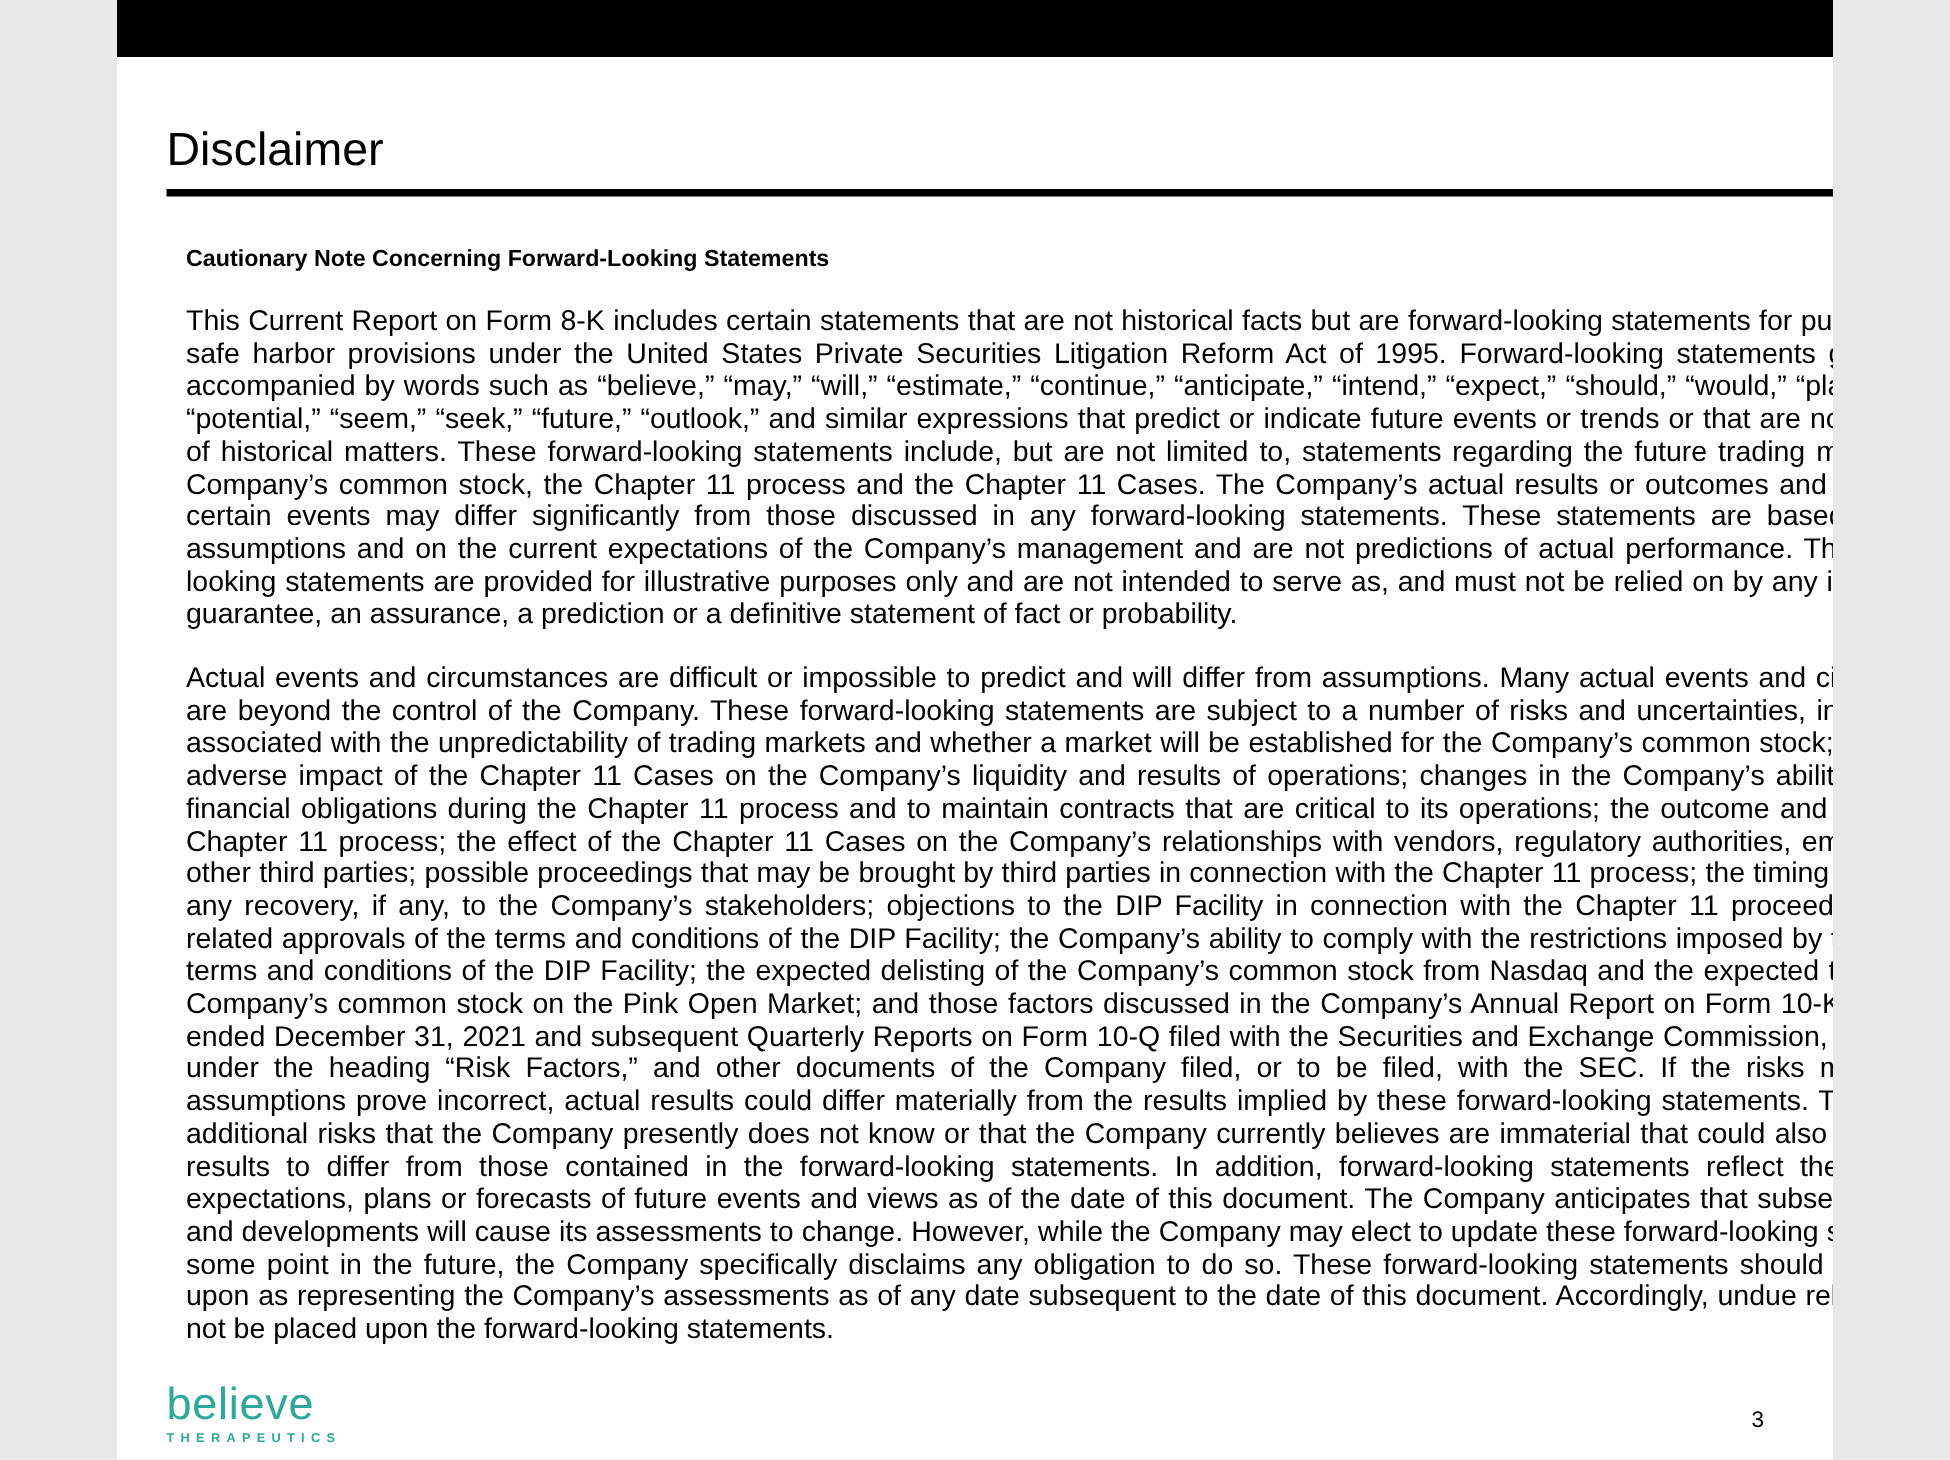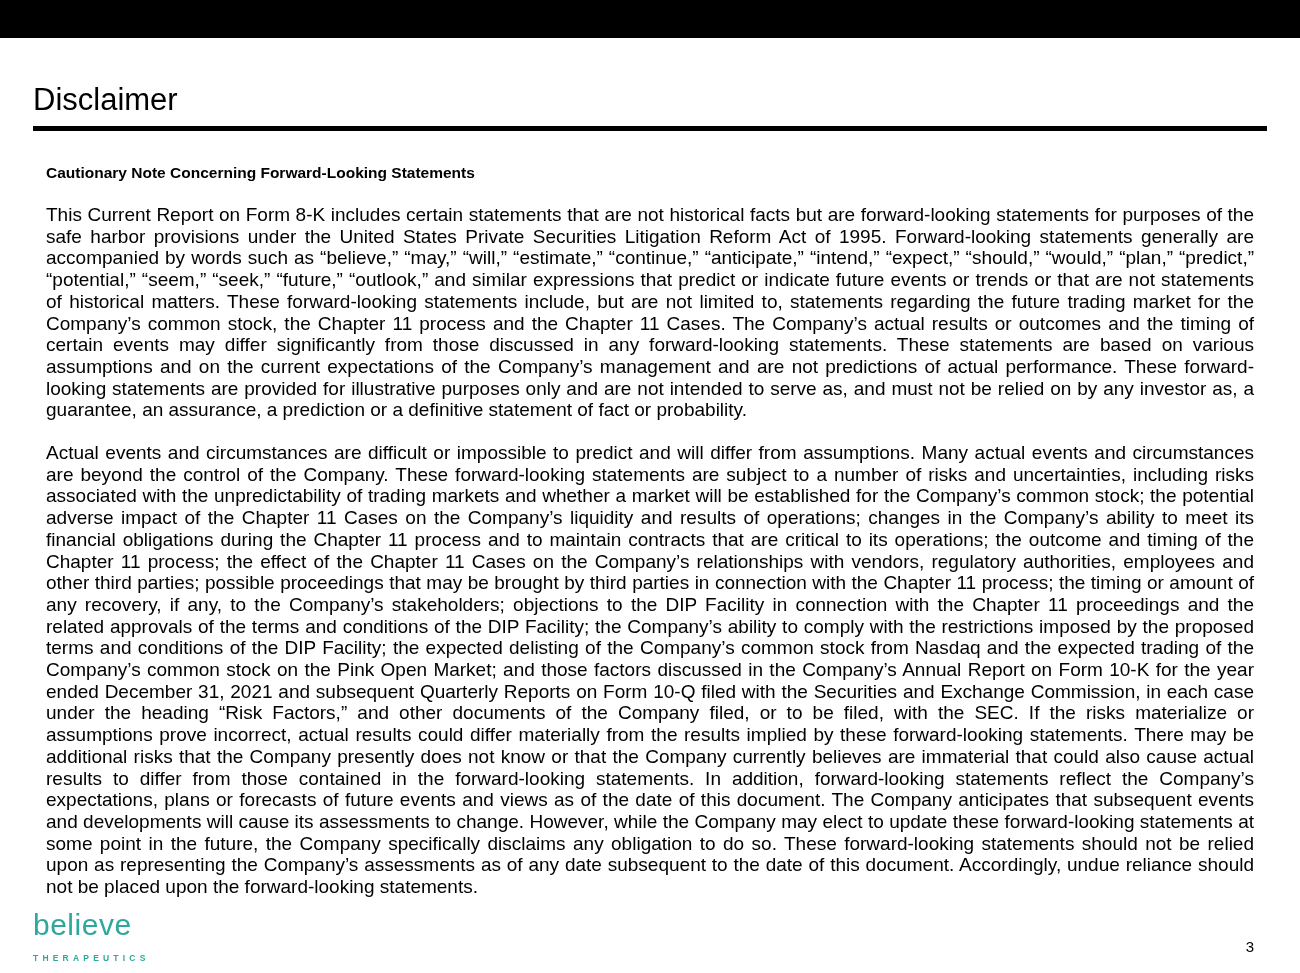--- a/index.html
+++ b/index.html
@@ -1,19 +1,19 @@
 <!DOCTYPE html>
 <html><head>
 <meta charset="utf-8">
 <style>
   * { margin: 0; padding: 0; box-sizing: border-box; }
   html, body { background: #e8e8e8; }
   .slide {
     position: relative;
-    width: 1300px;
+    width: 1144px;
     height: 973px;
     margin: 0 auto;
     background: #ffffff;
     font-family: "Liberation Sans", sans-serif;
     color: #000000;
     overflow: hidden;
     padding-left: 27px;
   }
   .top-bar {
     position: absolute;
@@ -66,21 +66,21 @@
     font-size: 30px;
     font-weight: 400;
     letter-spacing: 0.5px;
     line-height: 30px;
   }
   .logo-sub {
     display: block;
     font-size: 8.5px;
     font-weight: bold;
     letter-spacing: 4.2px;
-    margin-top: 14px;
+    margin-top: 2px;
   }
   .page-num {
     position: absolute;
     right: 46px;
     bottom: 18px;
     font-size: 15px;
     color: #000000;
   }
 </style>
 </head>

